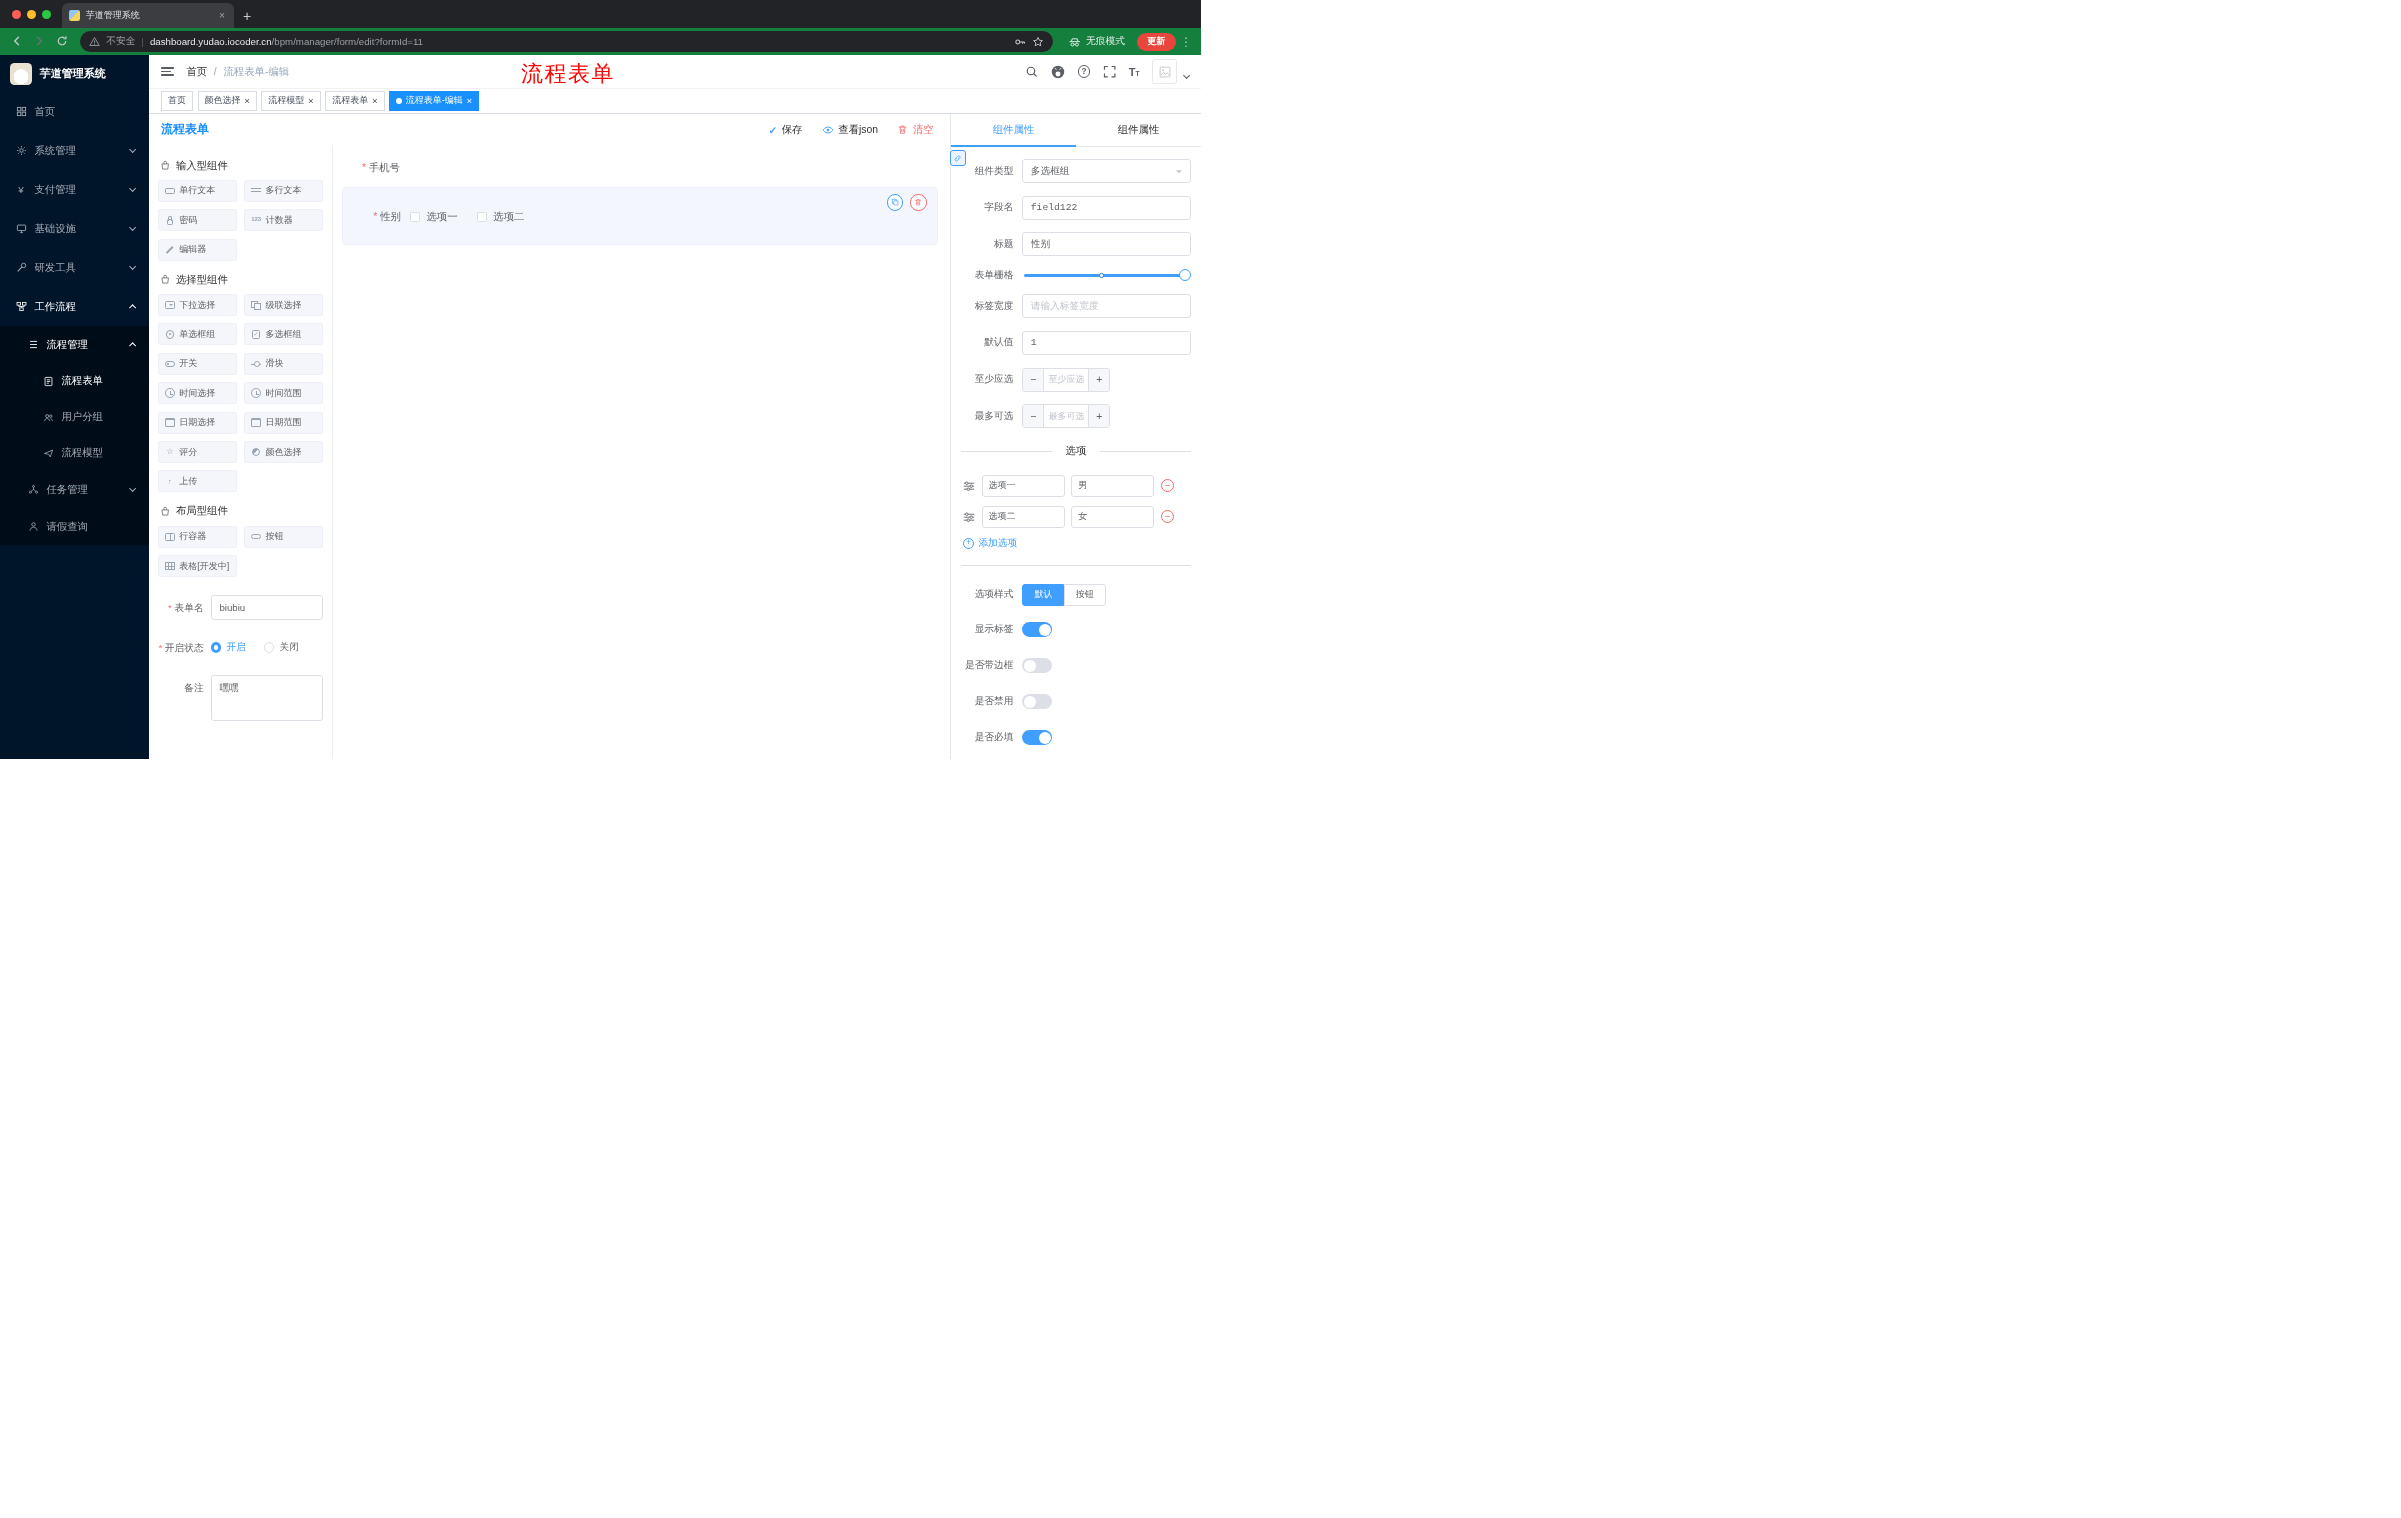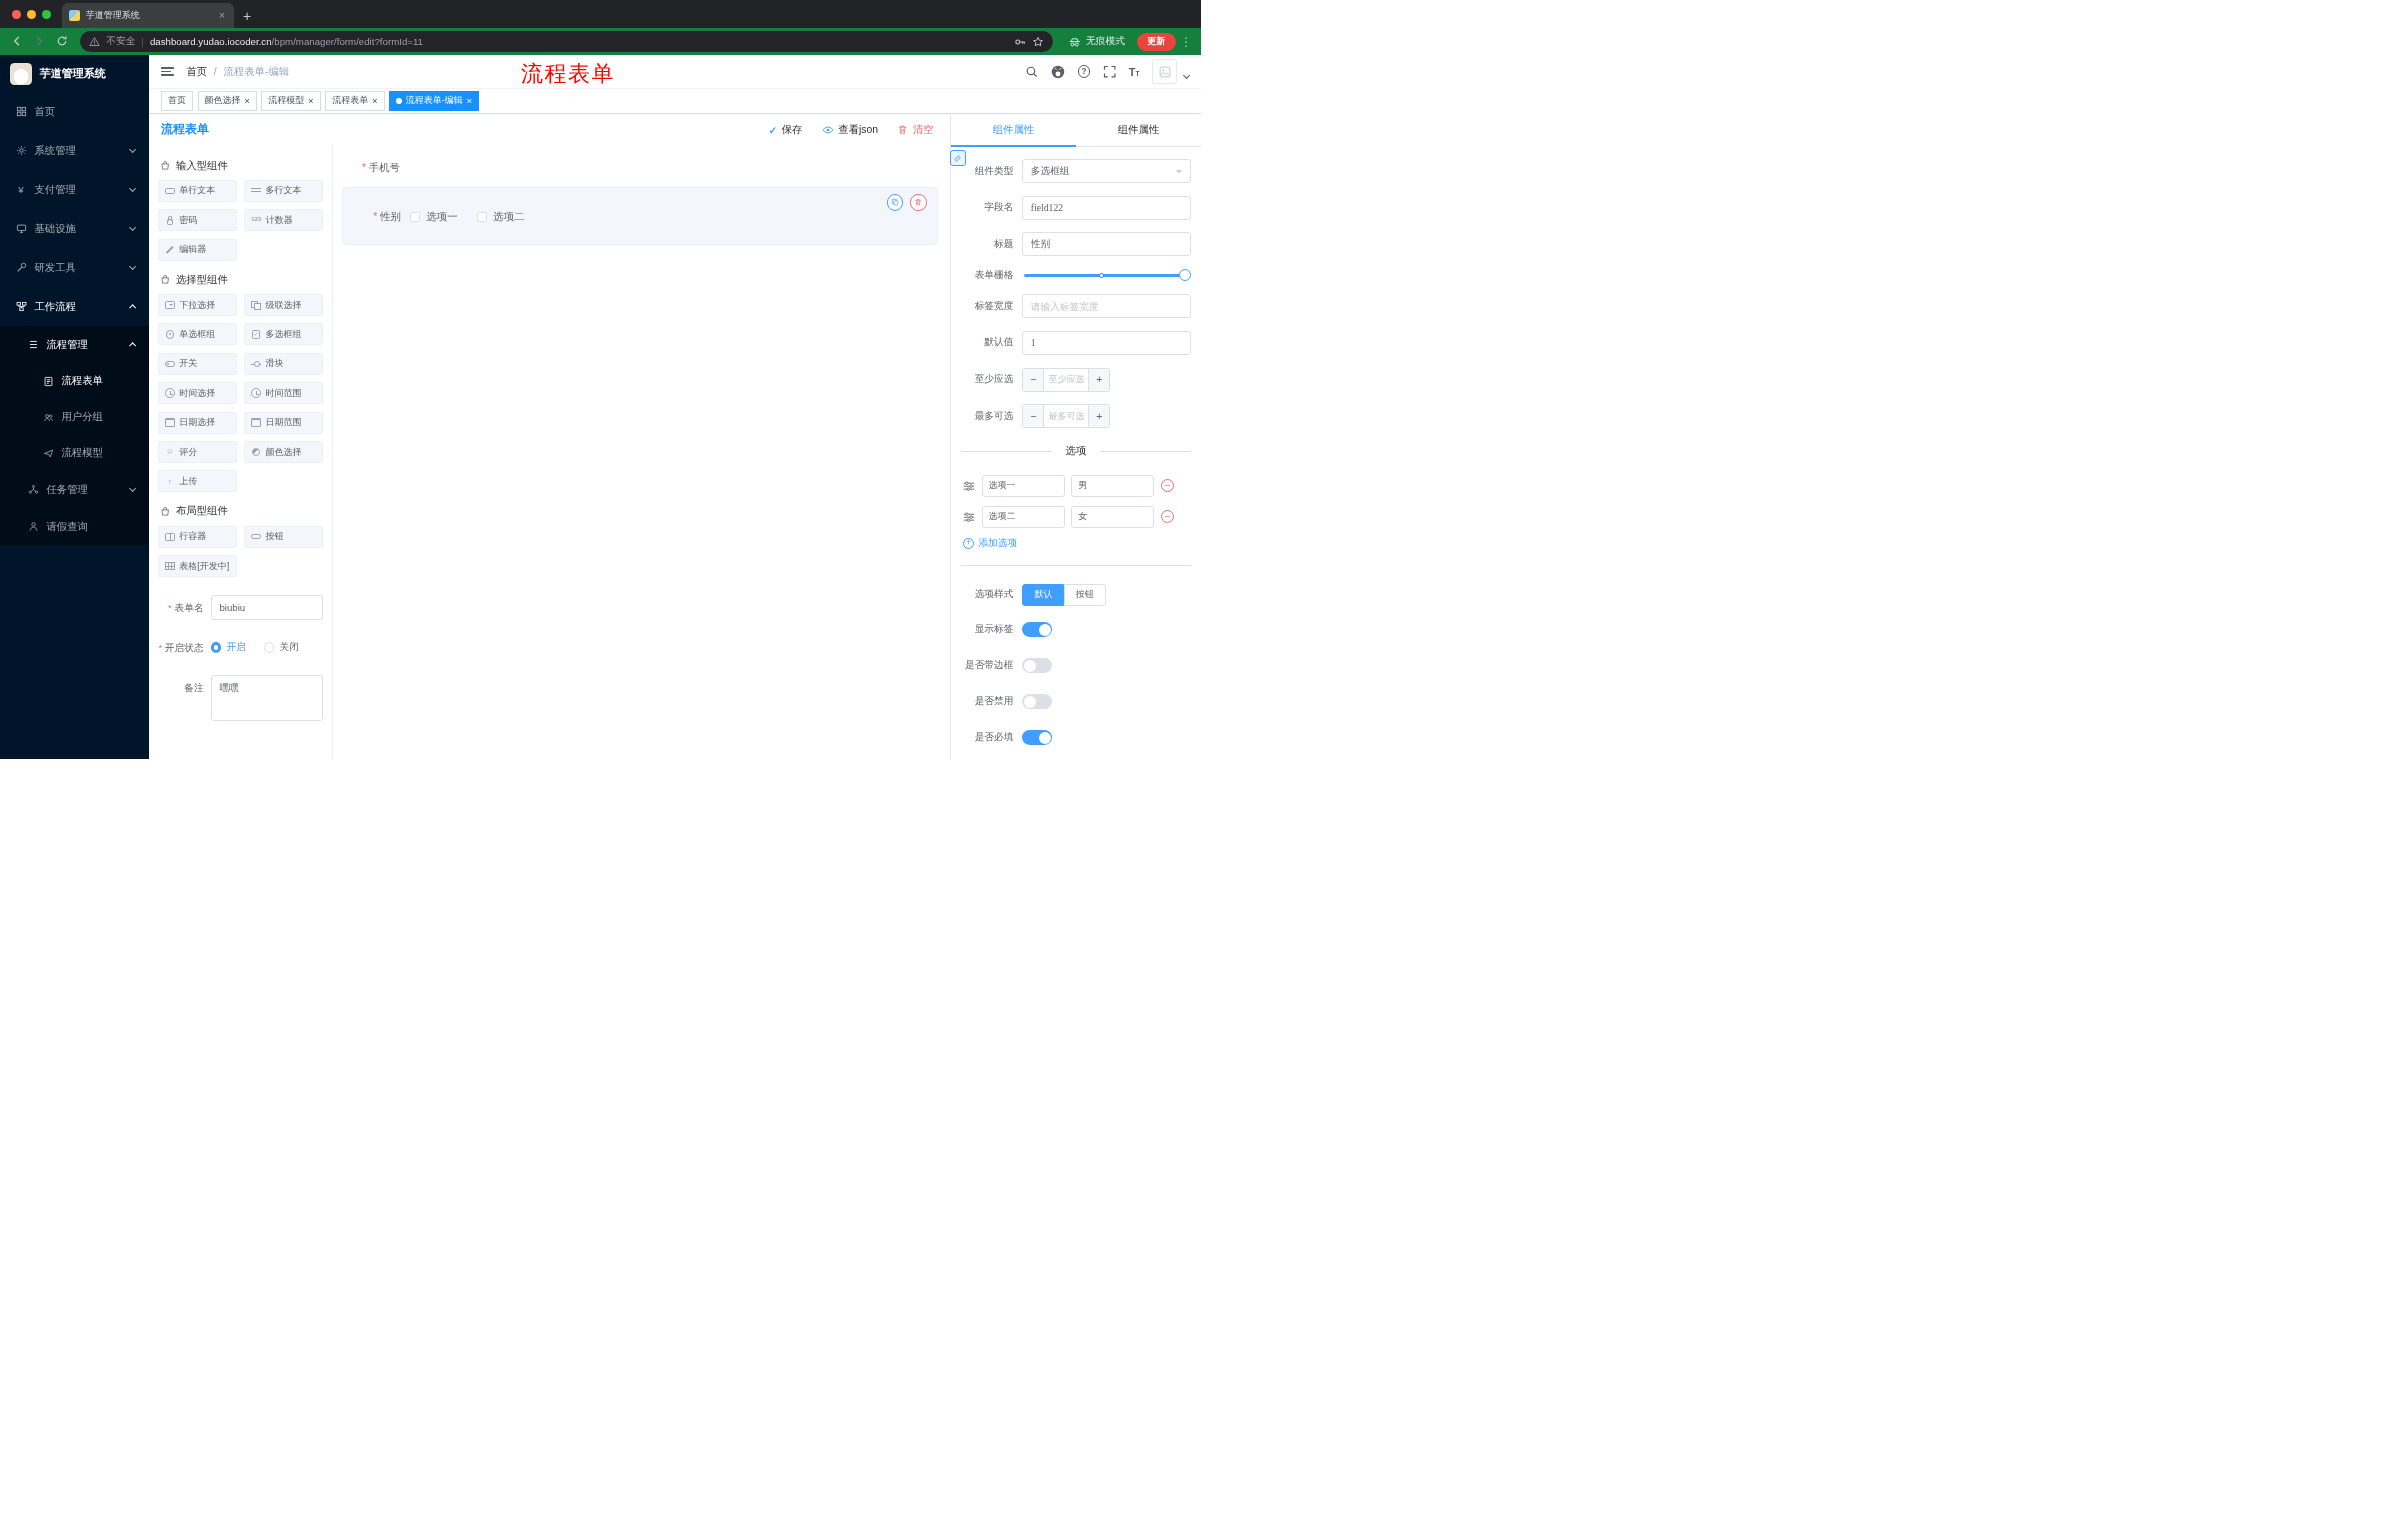--- a/index.html
+++ b/index.html
@@ -151,21 +151,21 @@
   .ptabs{height:33px;display:flex;flex:none;border-bottom:0.7px solid #e4e7ed}
   .ptab{flex:1;display:flex;align-items:center;justify-content:center;font-size:10.4px;color:#303133;position:relative;cursor:pointer}
   .ptab.active{color:#409eff}
   .ptab.active::after{content:"";position:absolute;bottom:-0.7px;left:0;right:0;height:1.5px;background:#409eff}
   .pbody{flex:1;overflow:hidden;padding:12px 10.4px 0}
   .prow{display:flex;align-items:center;margin-bottom:12.6px}
   .plabel{width:61px;flex:none;text-align:right;padding-right:9px;font-size:9.7px;color:#606266;white-space:nowrap}
   .pctrl{flex:1;min-width:0;display:flex;align-items:center}
   .pselect{flex:1;height:24px;border:0.7px solid #dcdfe6;border-radius:3px;display:flex;align-items:center;padding:0 7.4px;font-size:9.7px;color:#606266;cursor:pointer}
   .sel-caret{width:0;height:0;border:3.7px solid transparent;border-top-color:#c0c4cc;margin-left:auto;transform:translateY(2.2px)}
-  .pinput{flex:1;height:24px;border:0.7px solid #dcdfe6;border-radius:3px;padding:0 7.4px;font-size:9.7px;color:#606266;outline:none;min-width:0;font-family:Liberation Serif, serif}
+  .pinput{flex:1;height:24px;border:0.7px solid #dcdfe6;border-radius:3px;padding:0 7.4px;font-size:9.7px;color:#606266;outline:none;min-width:0;font-family:Liberation Mono, monospace}
   .slider{flex:1;position:relative;height:3px;background:#409eff;border-radius:1.5px;margin:0 6px 0 1.5px}
   .slider .stop{position:absolute;left:47%;top:-0.7px;width:4.5px;height:4.5px;border-radius:50%;background:#fff;border:0.7px solid #2d7dd8}
   .slider .handle{position:absolute;right:-6px;top:-4.5px;width:12px;height:12px;border-radius:50%;background:#fff;border:1.5px solid #409eff;cursor:grab}
   .stepper{width:88px;height:24px;border:0.7px solid #dcdfe6;border-radius:3px;display:flex;overflow:hidden}
   .sbtn{width:21px;background:#f5f7fa;color:#606266;display:flex;align-items:center;justify-content:center;font-size:10.4px;flex:none;cursor:pointer}
   .sbtn.l{border-right:0.7px solid #dcdfe6}
   .sbtn.r{border-left:0.7px solid #dcdfe6}
   .sval{flex:1;display:flex;align-items:center;justify-content:center;font-size:9px;color:#c0c4cc;white-space:nowrap}
   .pdivider{position:relative;margin:16.3px 0;text-align:center}
   .pdivider::before{content:"";position:absolute;left:0;right:0;top:50%;border-top:0.7px solid #dcdfe6}

